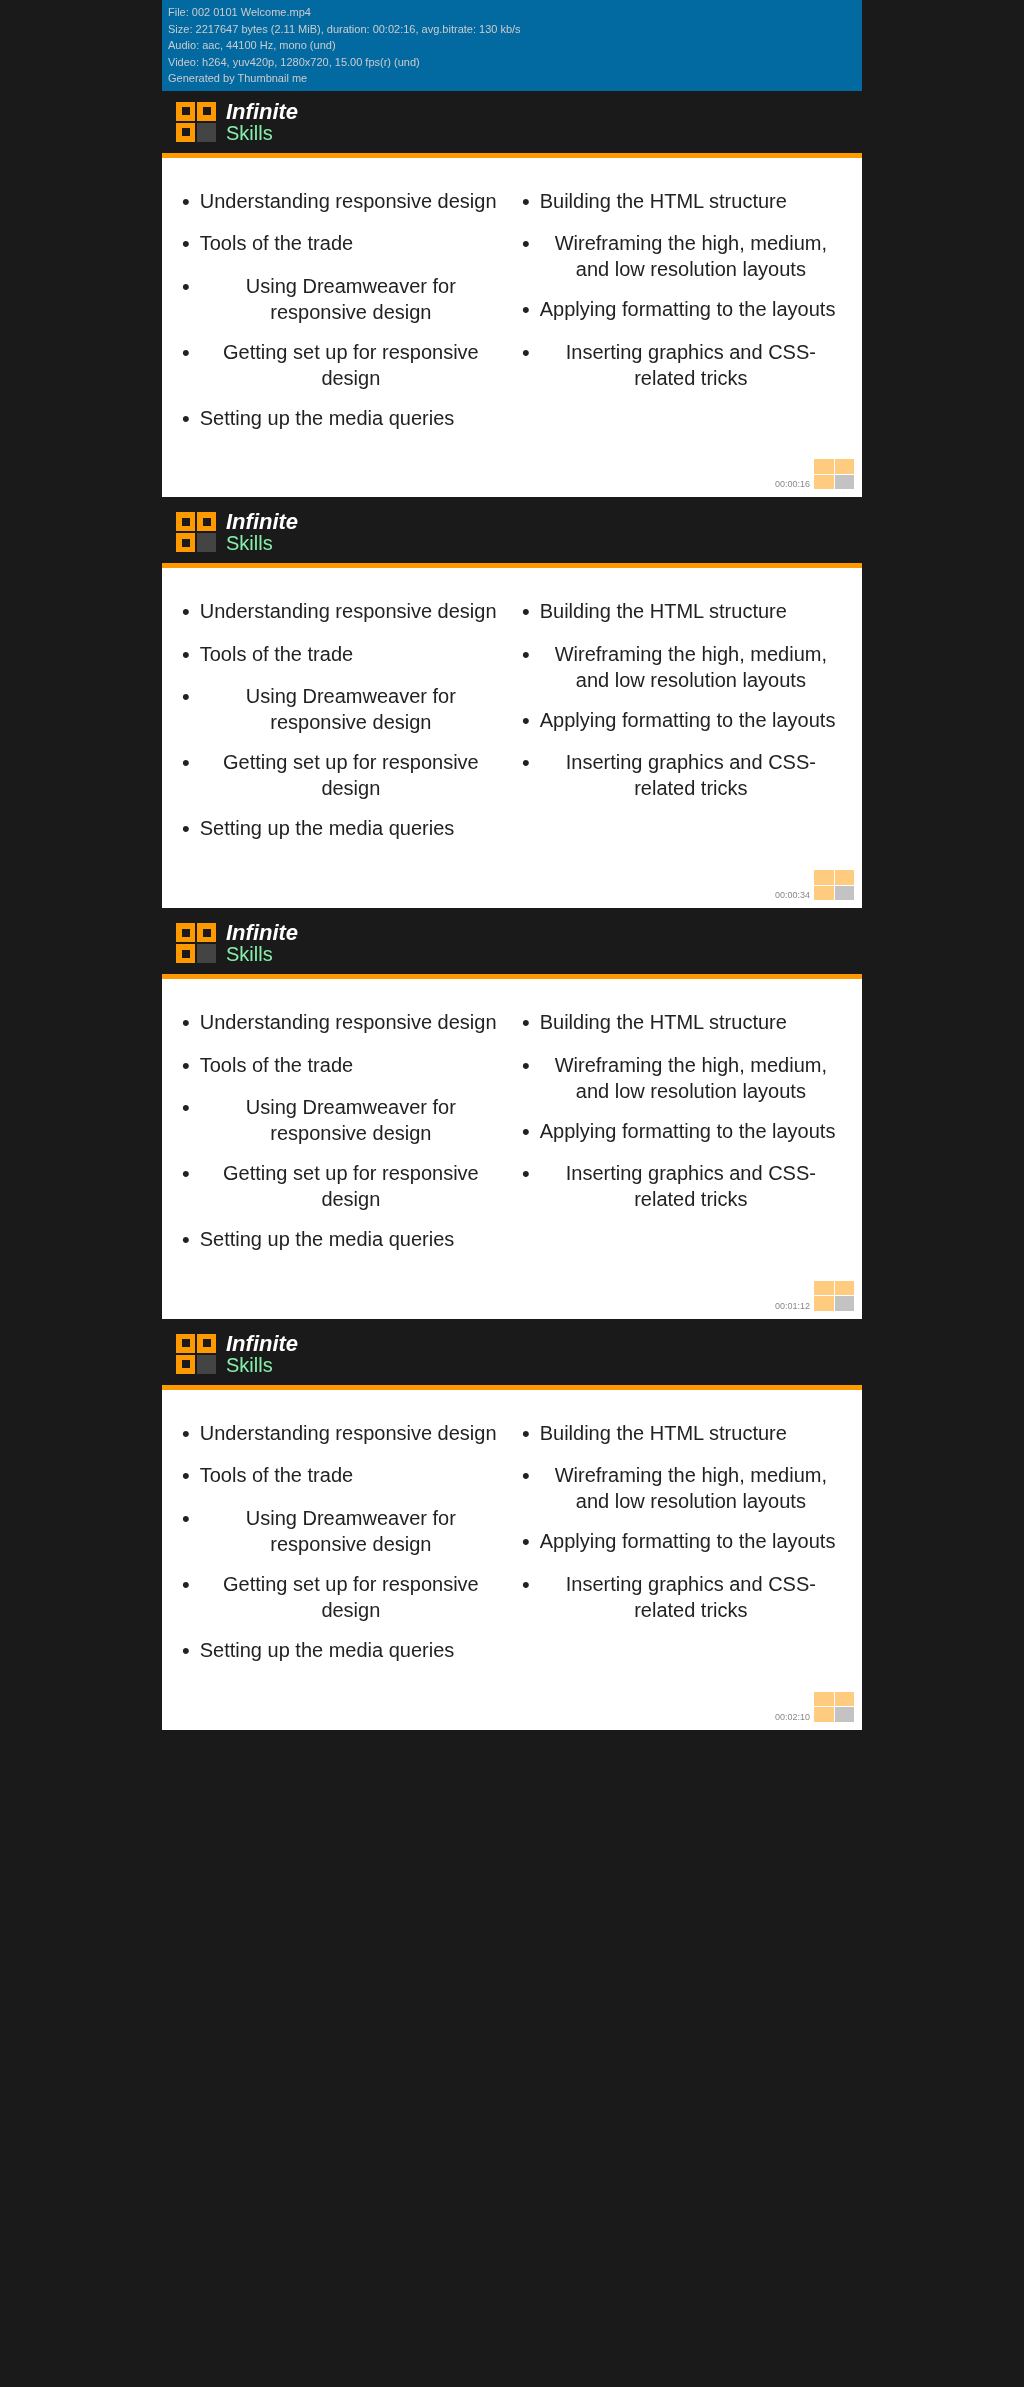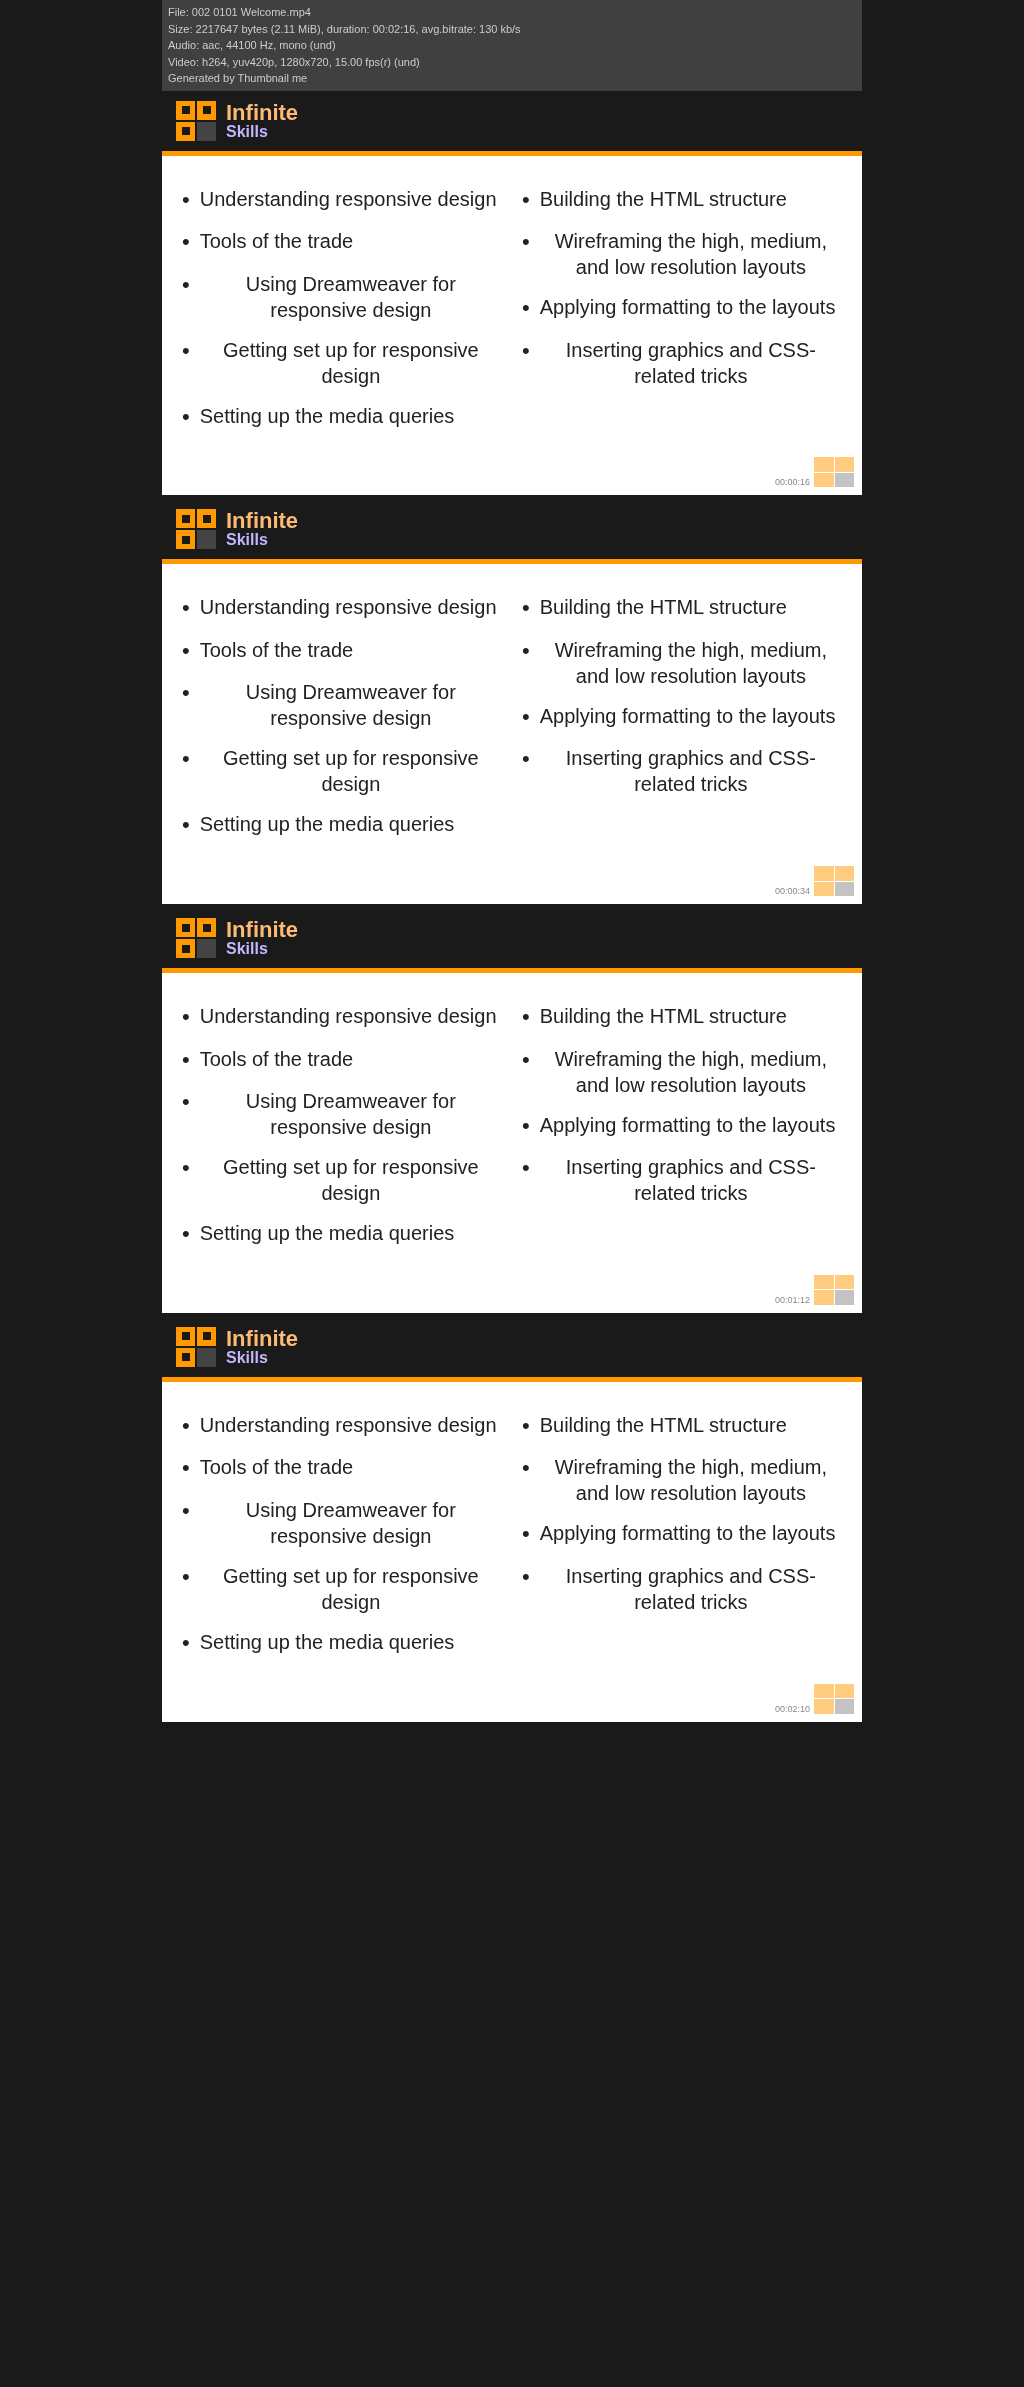--- a/index.html
+++ b/index.html
@@ -4,21 +4,21 @@
   <style>
     * { margin: 0; padding: 0; box-sizing: border-box; }
     body {
       font-family: Arial, sans-serif;
       background: #1a1a1a;
       width: 700px;
       margin: 0 auto;
     }
 
     .file-info {
-      background: #404040;
+      background: #0369a1;
       color: #ccc;
       font-size: 11px;
       padding: 4px 6px;
       line-height: 1.5;
     }
 
     .slide {
       background: #fff;
       margin-bottom: 4px;
     }
@@ -58,30 +58,31 @@
       height: 8px;
       background: #1a1a1a;
     }
 
     .logo-text {
       display: flex;
       flex-direction: column;
     }
 
     .logo-text .brand-name {
-      color: #fdba74;
+      color: #ffffff;
       font-size: 22px;
       font-weight: bold;
       line-height: 1;
+      font-style: italic;
     }
 
     .logo-text .brand-sub {
-      color: #c4b5fd;
-      font-size: 16px;
-      font-weight: bold;
+      color: #86efac;
+      font-size: 20px;
+      font-weight: normal;
       line-height: 1;
     }
 
     .orange-bar {
       background: #f90;
       height: 5px;
     }
 
     .slide-content {
       display: flex;

